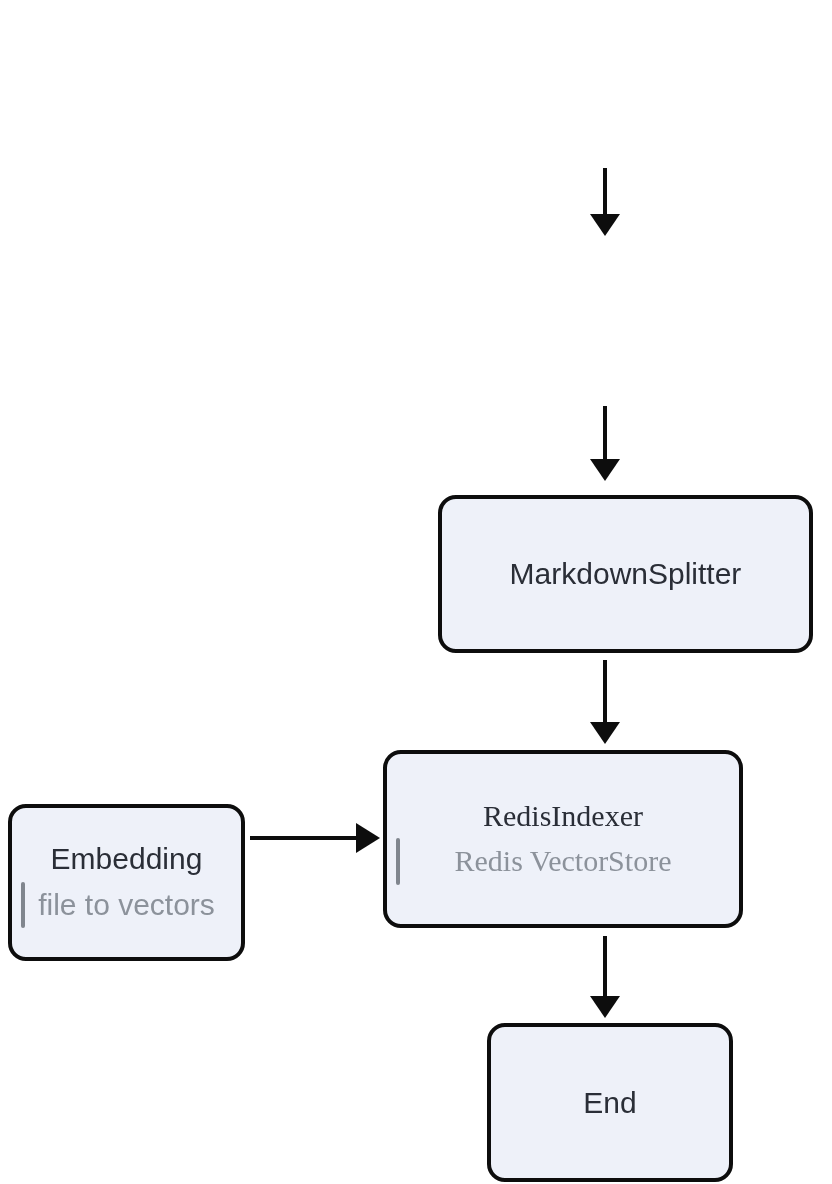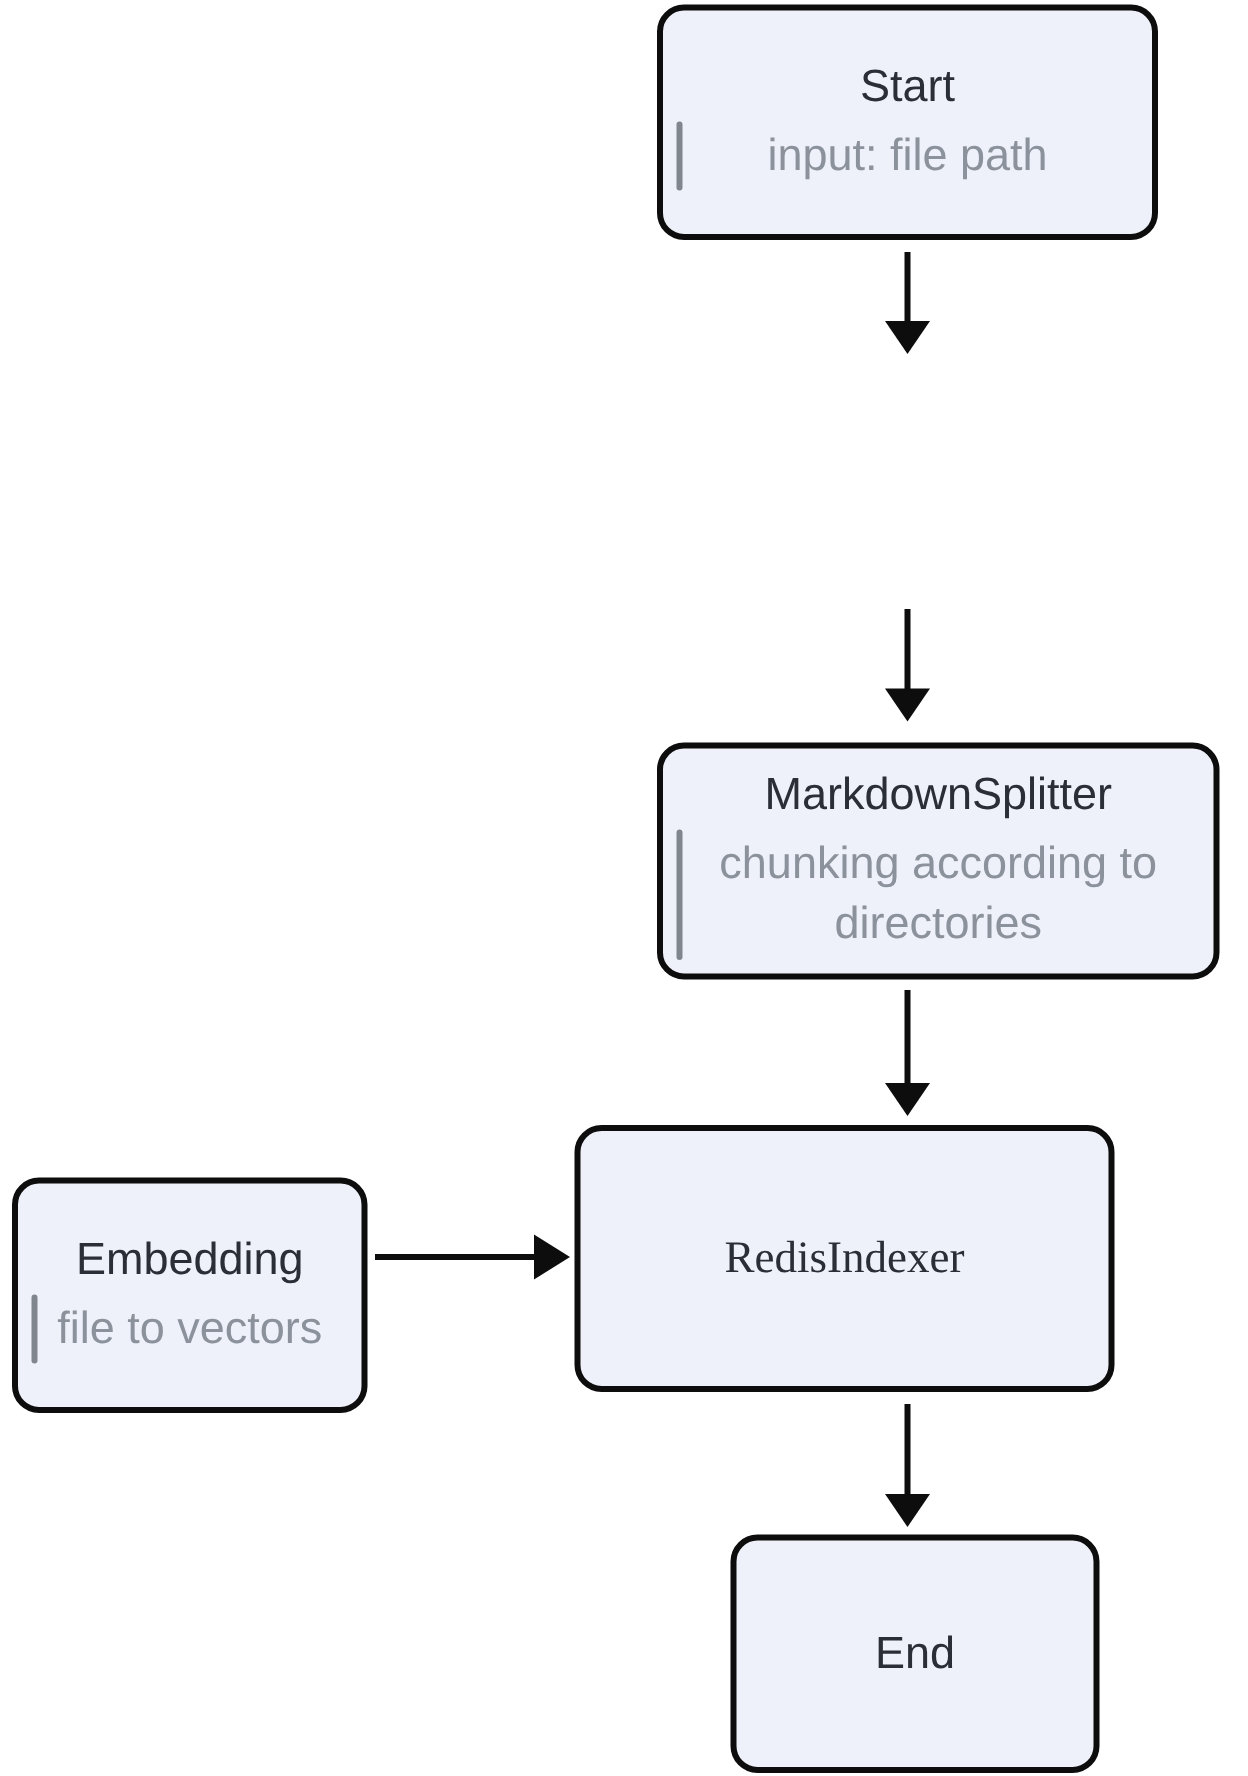--- a/index.html
+++ b/index.html
@@ -52,21 +52,21 @@
     top: -3px;
     bottom: -3px;
     width: 4px;
     background: #80868e;
     border-radius: 2px;
   }
   
   #node-start            { left: 438px; top: 3px;    width: 334px; height: 157px; }
   #node-file-loader      { left: 438px; top: 242px;  width: 333px; height: 158px; }
   #node-markdown-splitter{ left: 438px; top: 495px;  width: 375px; height: 158px; }
-  #node-embedding        { left: 8px;   top: 785px;  width: 237px; height: 157px; }
+  #node-embedding        { left: 8px;   top: 804px;  width: 237px; height: 157px; }
   #node-redis-indexer    { left: 383px; top: 750px;  width: 360px; height: 178px; font-family: Liberation Serif, serif; }
   #node-end              { left: 487px; top: 1023px; width: 246px; height: 159px; }
 
   
   .edge { position: absolute; }
   .edge-v .shaft {
     position: absolute;
     left: 50%;
     margin-left: -2px;
     top: 0;
@@ -109,45 +109,34 @@
   #edge-fileloader-splitter     { left: 590px; top: 406px; width: 30px; height: 75px; }
   #edge-splitter-redisindexer   { left: 590px; top: 660px; width: 30px; height: 84px; }
   #edge-embedding-redisindexer  { left: 250px; top: 823px; width: 130px; height: 30px; }
   #edge-redisindexer-end        { left: 590px; top: 936px; width: 30px; height: 82px; }
 </style>
 </head>
 <body>
 
 <div id="canvas">
 
-  <div class="node" id="node-start">
-    <div class="node-title">Start</div>
-    <div class="node-subtitle-row">
-      <span class="accent-bar"></span>
-      <span class="node-subtitle">input: file path</span>
-    </div>
-  </div>
 
   <div class="edge edge-v" id="edge-start-fileloader">
     <div class="shaft"></div>
     <div class="head"></div>
   </div>
 
 
   <div class="edge edge-v" id="edge-fileloader-splitter">
     <div class="shaft"></div>
     <div class="head"></div>
   </div>
 
   <div class="node" id="node-markdown-splitter">
     <div class="node-title">MarkdownSplitter</div>
-    <div class="node-subtitle-row">
-      <span class="accent-bar"></span>
-      <span class="node-subtitle">chunking according to directories</span>
-    </div>
   </div>
 
   <div class="edge edge-v" id="edge-splitter-redisindexer">
     <div class="shaft"></div>
     <div class="head"></div>
   </div>
 
   <div class="node" id="node-embedding">
     <div class="node-title">Embedding</div>
     <div class="node-subtitle-row">
@@ -156,20 +145,24 @@
     </div>
   </div>
 
   <div class="edge edge-h" id="edge-embedding-redisindexer">
     <div class="shaft"></div>
     <div class="head"></div>
   </div>
 
   <div class="node" id="node-redis-indexer">
     <div class="node-title">RedisIndexer</div>
+    <div class="node-subtitle-row">
+      <span class="accent-bar"></span>
+      <span class="node-subtitle">Redis VectorStore</span>
+    </div>
   </div>
 
   <div class="edge edge-v" id="edge-redisindexer-end">
     <div class="shaft"></div>
     <div class="head"></div>
   </div>
 
   <div class="node" id="node-end">
     <div class="node-title">End</div>
   </div>

